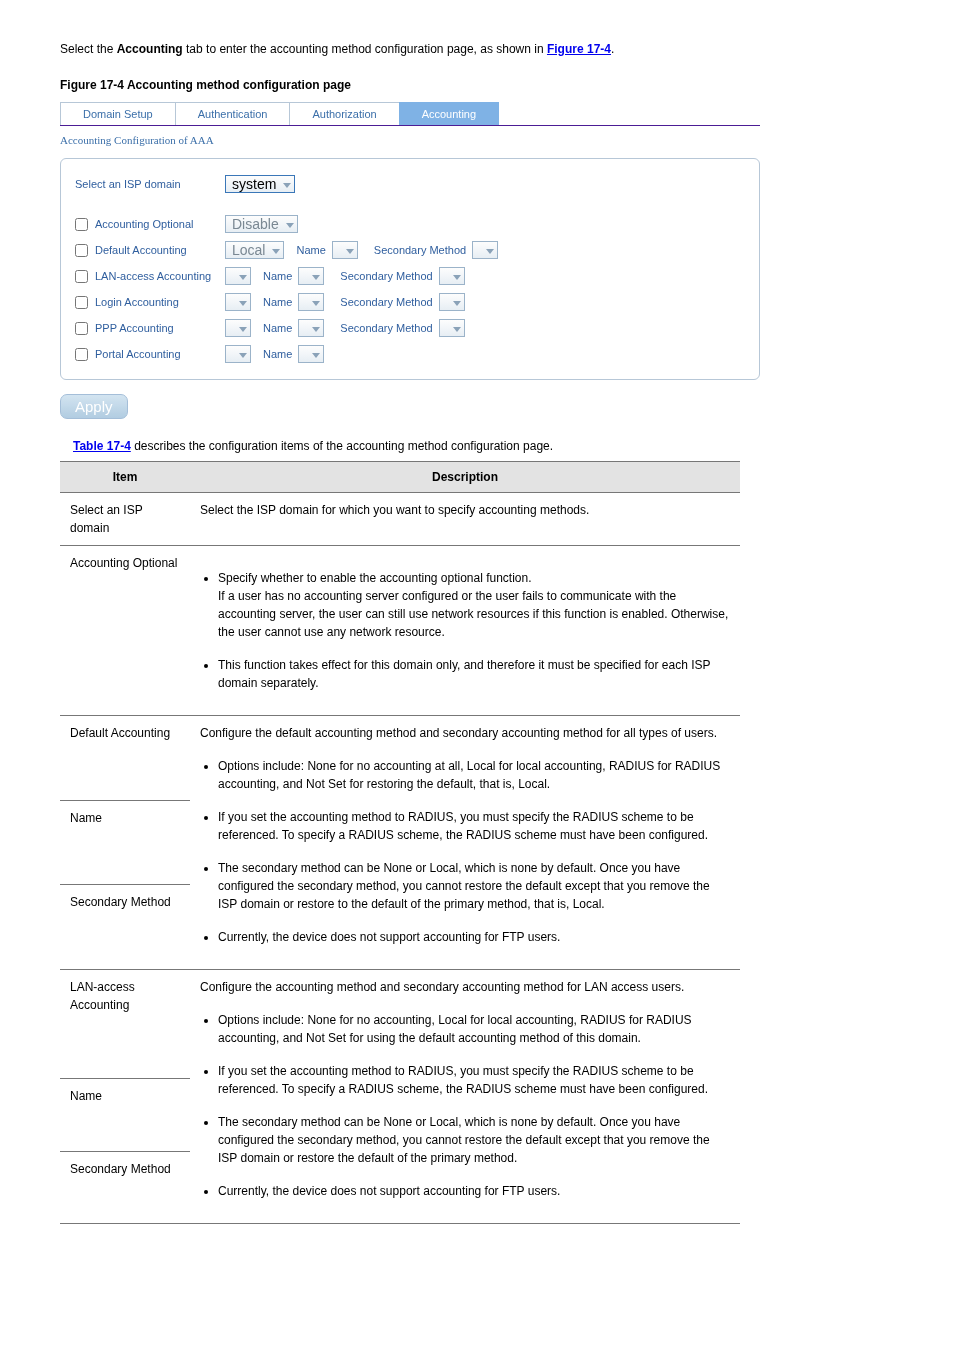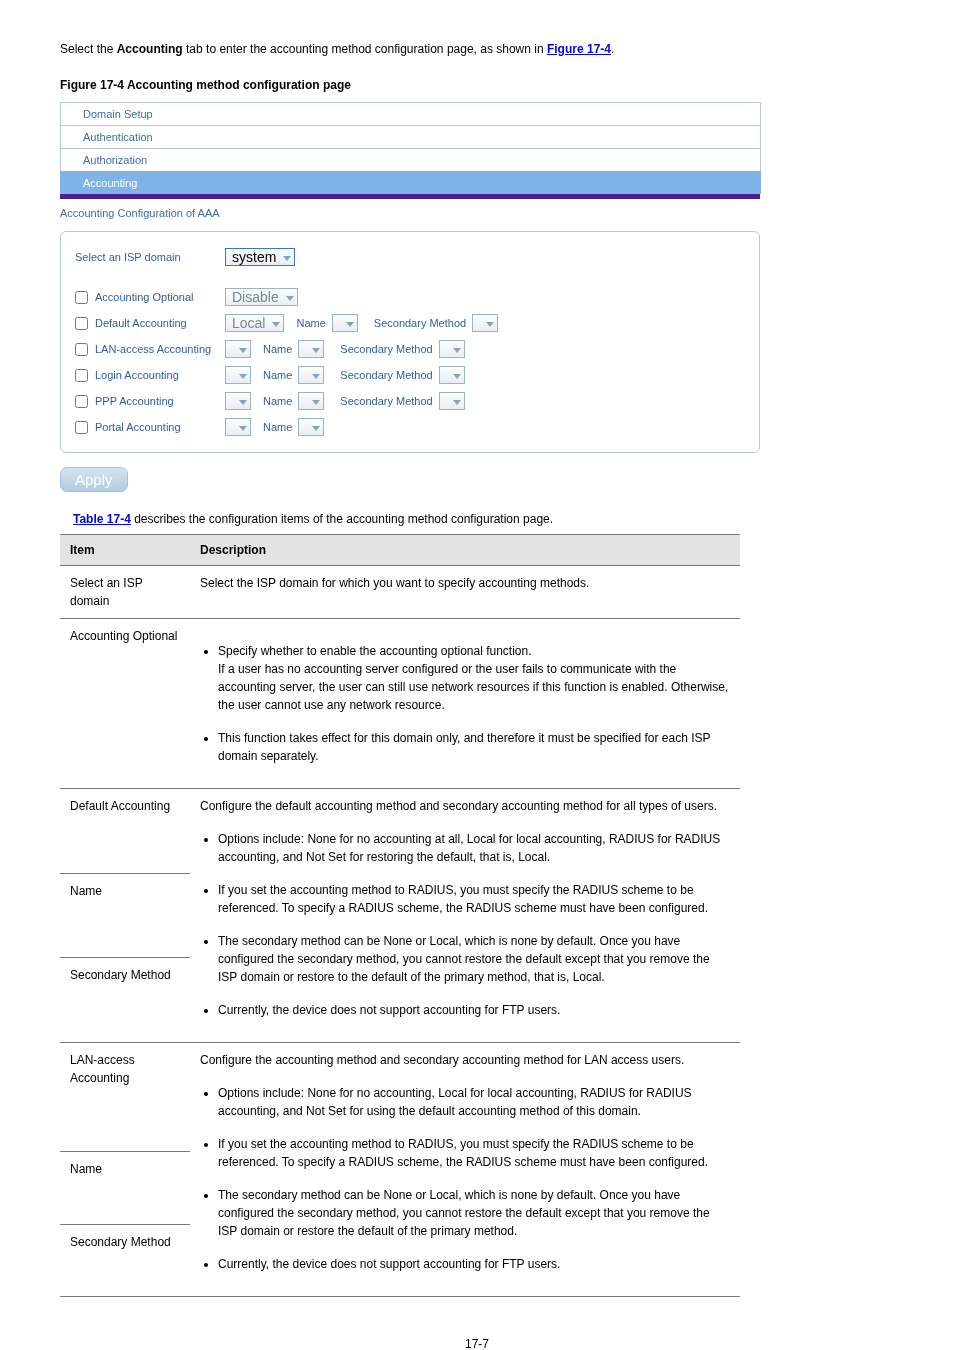--- a/index.html
+++ b/index.html
@@ -20,42 +20,42 @@
   .fig-label { font-weight: bold; margin: 20px 0 10px 0; }
 
   
   .panel {
     border: none;
     margin: 6px 0 20px 0;
     width: 700px;
   }
   .tabs {
     display: flex;
-    border-bottom: 5px solid #4c1d95;
-    flex-direction: column;
+    border-bottom: 1px solid #4c1d95;
   }
   .tab, .tab-active {
     padding: 5px 22px;
     font-size: 11px;
     color: #3b6fa9;
     background: #fff;
     border: 1px solid #b7c7d7;
     border-bottom: none;
     margin-right: -1px;
     cursor: pointer;
   }
   .tab-active {
     background: #7fb2e5;
     color: #fff;
     border-color: #7fb2e5;
   }
   .subhead {
     color: #3b6fa9;
     font-size: 11px;
     padding: 8px 0 10px 0;
+    font-family: Liberation Serif, serif;
   }
   .inner {
     border: 1px solid #b7c7d7;
     border-radius: 6px;
     padding: 10px 14px 10px 14px;
     margin-top: 2px;
   }
   .row {
     display: flex;
     align-items: center;
@@ -123,21 +123,21 @@
   .desc-link { margin: 6px 0 8px 13px; }
   .tbl-caption { font-weight: bold; margin: 10px 0 6px 0; }
   table.ref {
     border-collapse: collapse;
     width: 680px;
     font-size: 12px;
   }
   table.ref th {
     background: #e3e3e3;
     font-weight: bold;
-    text-align: left;
+    text-align: center;
     padding: 8px 10px;
     border-top: 1px solid #777;
     border-bottom: 1px solid #777;
   }
   table.ref td {
     padding: 8px 10px;
     border-bottom: 1px solid #777;
     vertical-align: top;
     line-height: 1.5;
   }
@@ -313,14 +313,13 @@
     </tr>
     <tr>
           <td class="leftcol">Name</td>
         </tr>
     <tr>
           <td class="leftcol">Secondary Method</td>
         </tr>
   </tbody>
     </table>
 
-  <div class="pgnum">17-7</div>
 </div>
 
 </body></html>

